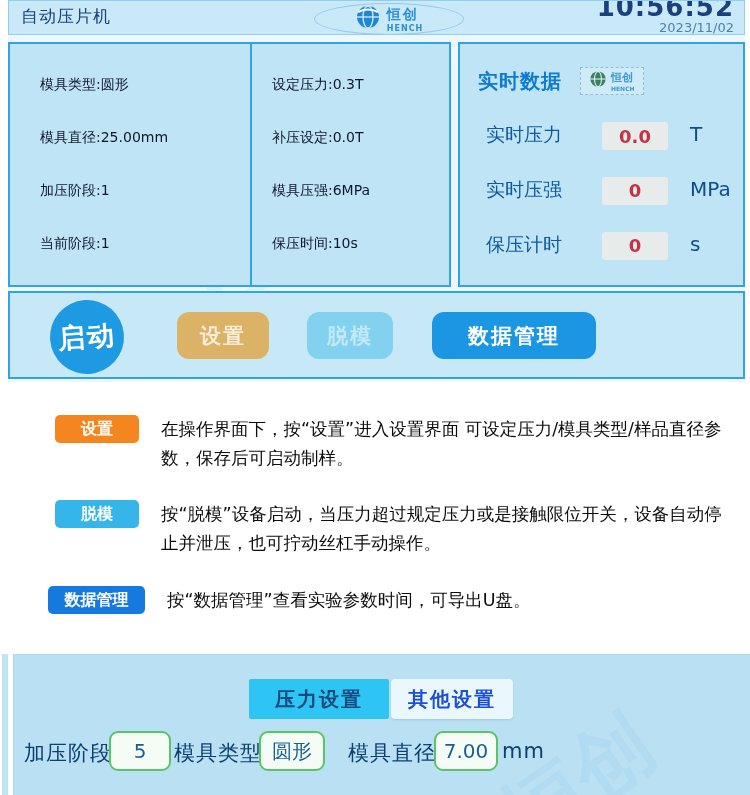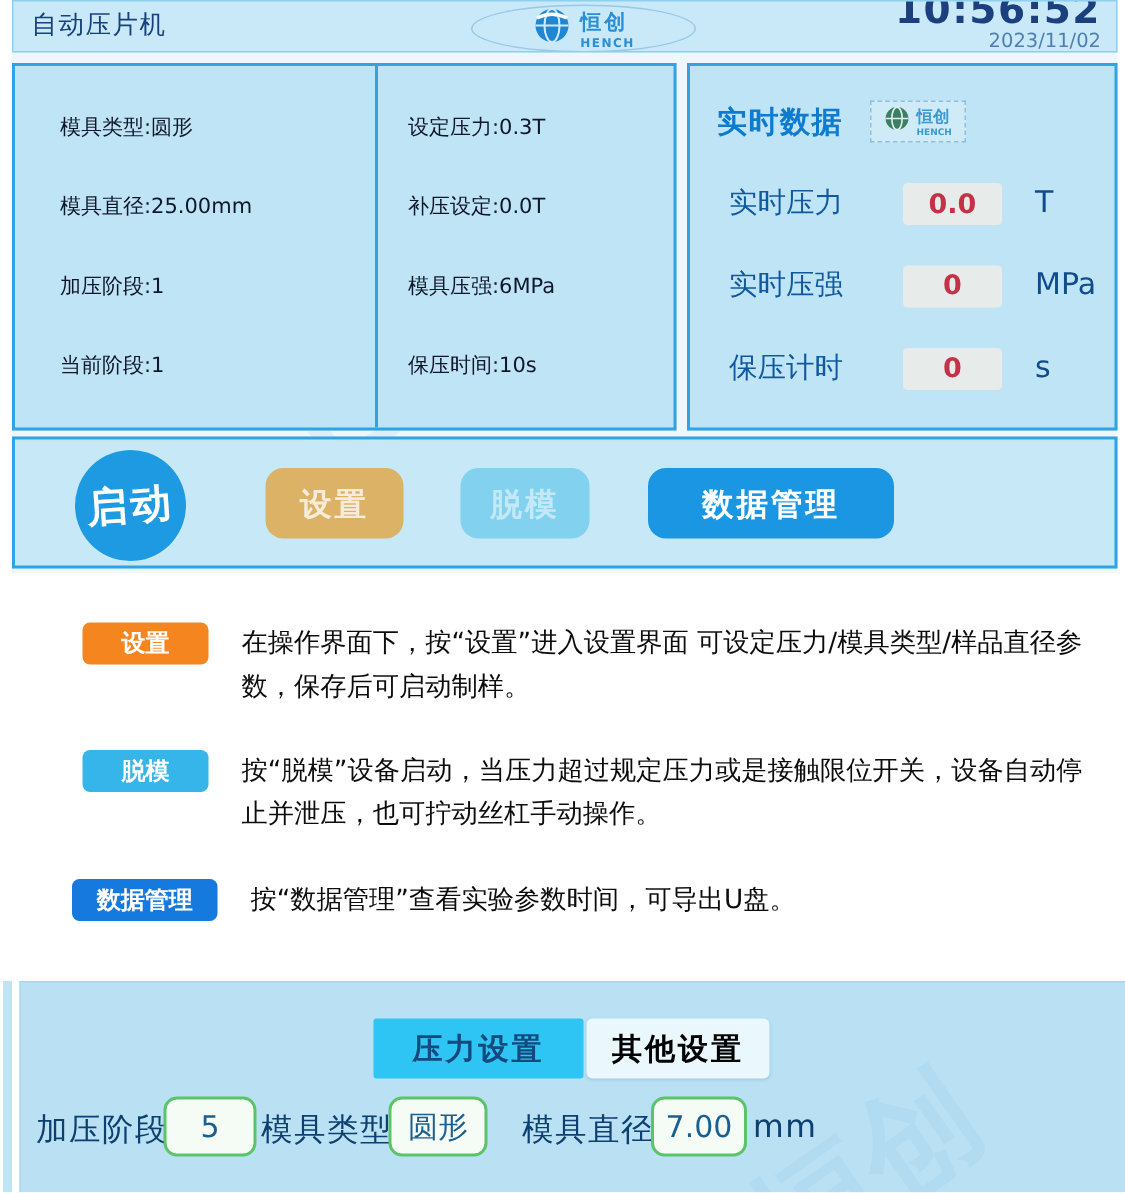--- a/index.html
+++ b/index.html
@@ -71,21 +71,21 @@
   .inst-text { margin-left:22px; width:567px; font-size:17.5px; color:#0c0c0c; line-height:29px; }
 
   
   .screen2-sliver { position:absolute; left:2px; top:654px; width:6px; height:141px; background:#bfe5f5; }
   .screen2 { position:absolute; left:13px; top:654px; width:737px; height:141px;
     background:#b9e0f3; border-top:1px solid #a8d7ee; border-left:1px solid #a8d7ee; }
   .tabs { position:absolute; left:235px; top:24px; display:flex; }
   .tab { height:40px; display:flex; align-items:center; justify-content:center;
     font-size:20px; font-weight:bold; cursor:pointer; letter-spacing:2px;text-align:right; }
   .tab-active { width:140px; background:#2ec4f3; color:#134a7e; border-radius:2px; }
-  .tab-inactive { width:122px; background:#eaf8fd; color:#000000; margin-left:2px;
+  .tab-inactive { width:122px; background:#eaf8fd; color:#1d4ed8; margin-left:2px;
     border-radius:4px; box-shadow:0 1px 2px rgba(120,170,200,.4); }
   .fields { position:absolute; left:0; top:76px; width:592px; height:44px; }
   .f-label { position:absolute; top:8px; font-size:21px; color:#0d3f70; letter-spacing:1px; }
   .f-box { position:absolute; top:0; height:40px; background:#f5fcf6; border:2px solid #5cc468;
     border-radius:9px; display:flex; align-items:center; justify-content:center;
     font-size:20px; color:#1a5f92; cursor:pointer; }
   .lbl1 { left:10px; } .box1 { left:95px;  width:62px; }
   .lbl2 { left:160px; } .box2 { left:245px; width:66px; }
   .lbl3 { left:334px; } .box3 { left:420px; width:64px; }
   .lbl-mm { left:488px; }

